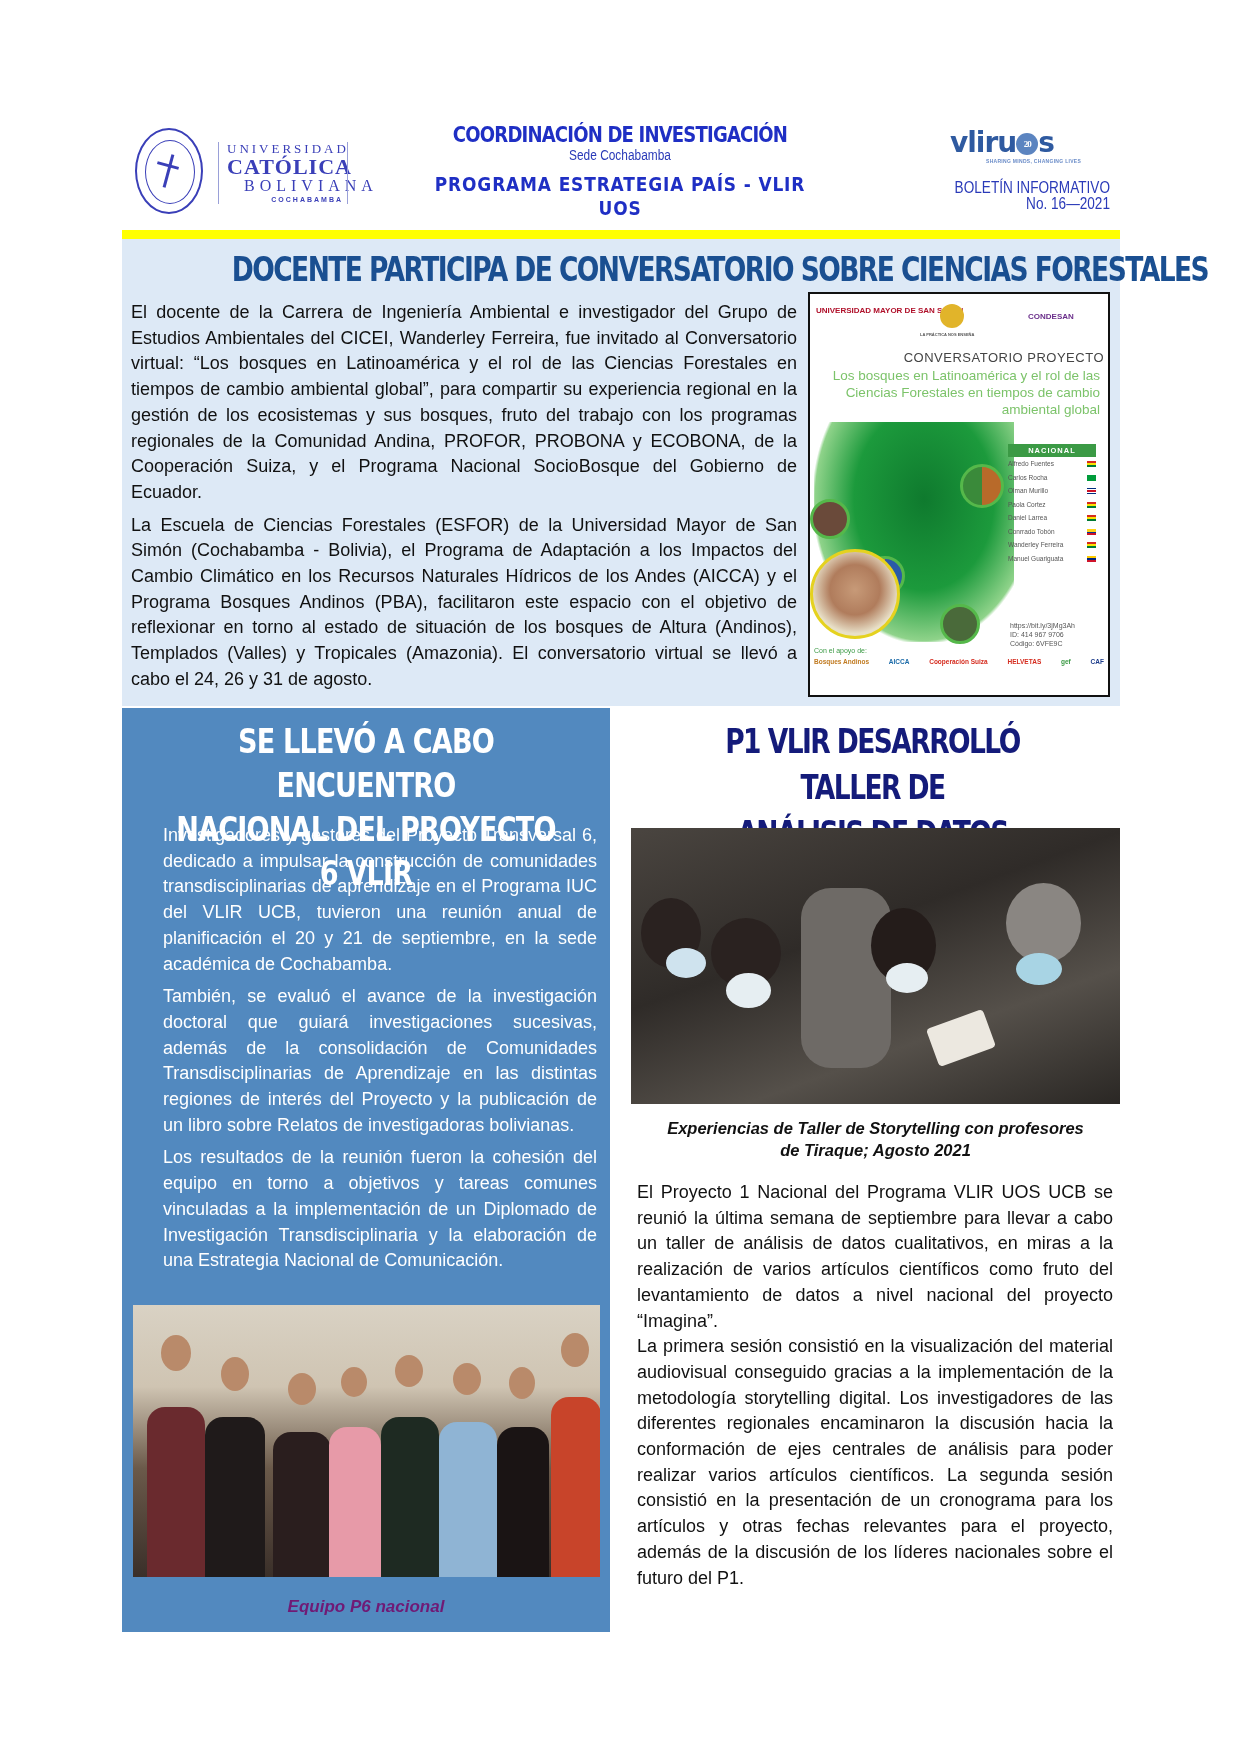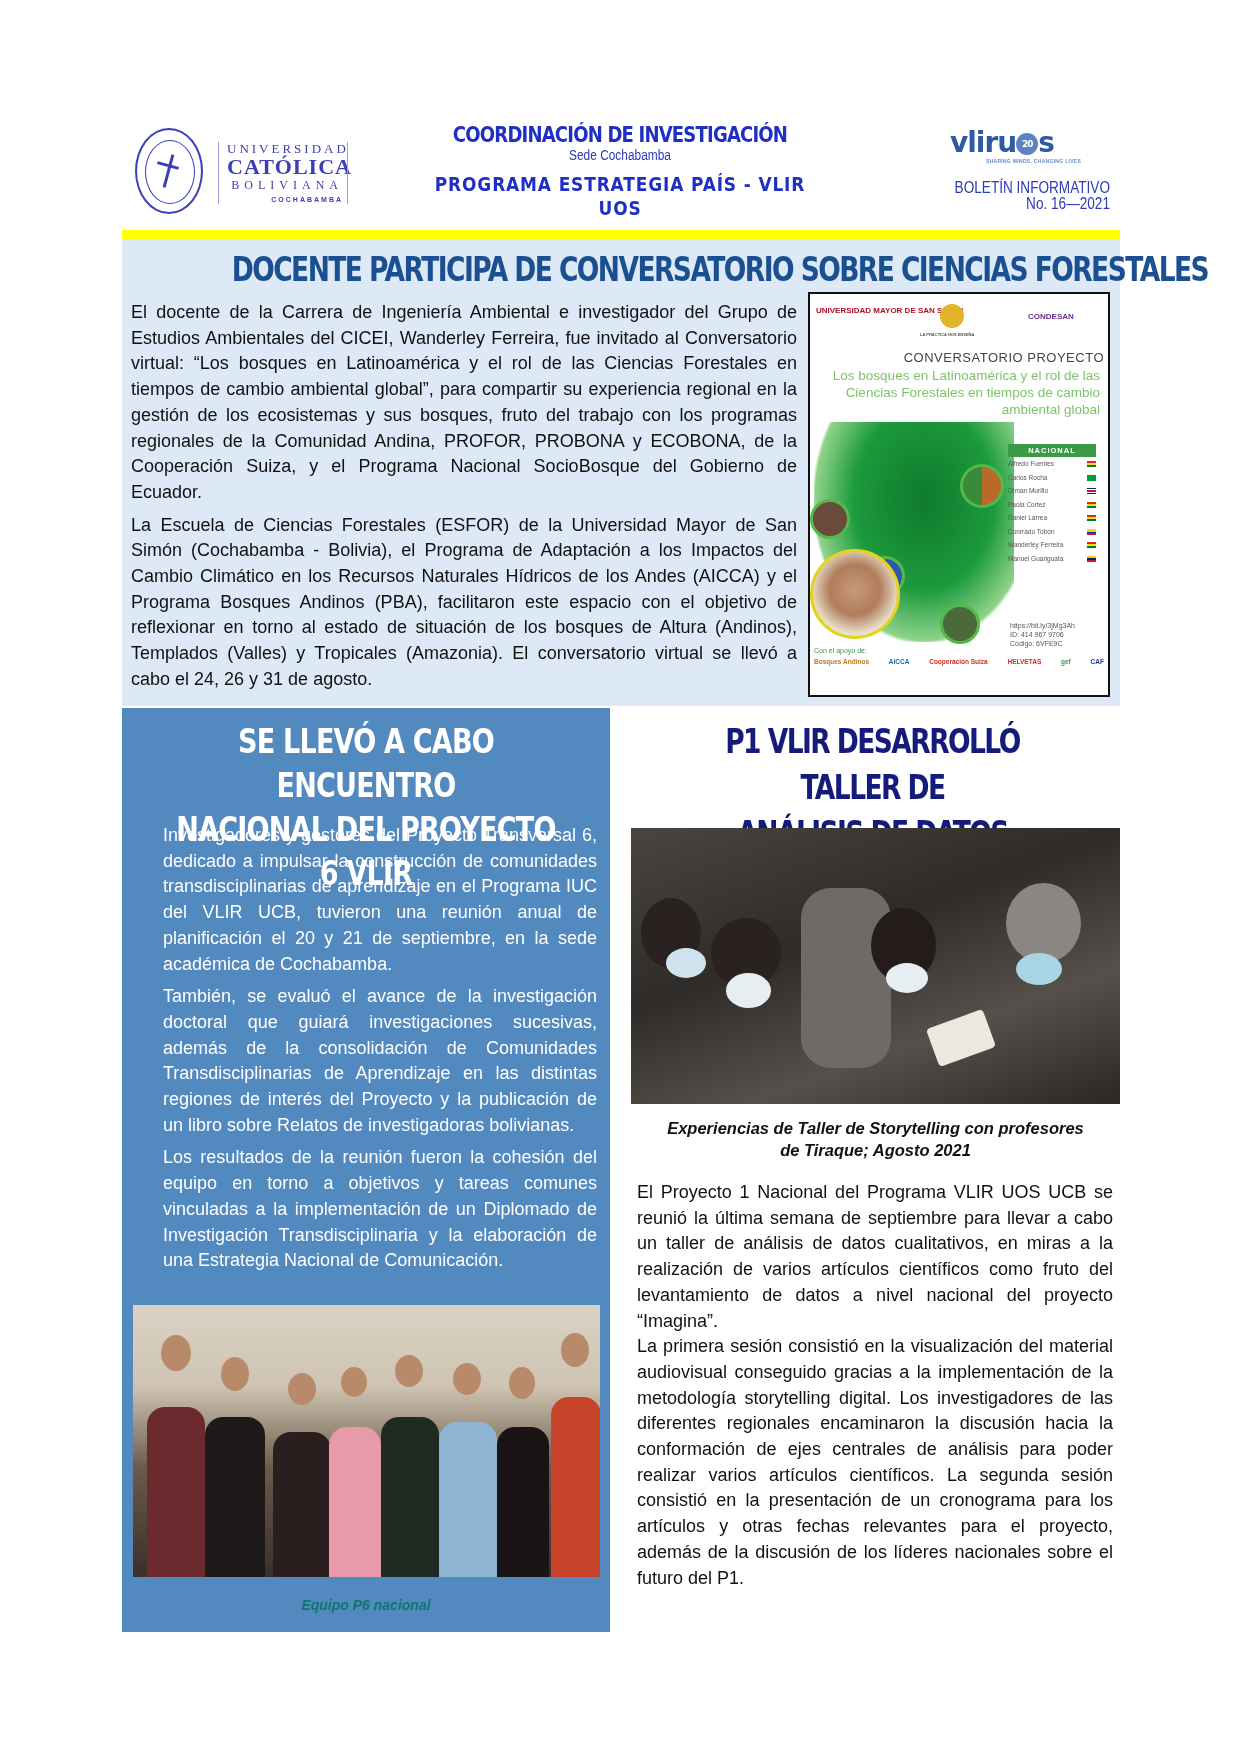--- a/index.html
+++ b/index.html
@@ -10,31 +10,31 @@
   .logo-ucb { left: 135px; top: 128px; width: 220px; height: 88px; }
   .seal { position: absolute; left: 0; top: 0; width: 68px; height: 86px; border: 2px solid #3a3fb8; border-radius: 50%; box-sizing: border-box; }
   .seal-inner { position: absolute; left: 8px; top: 10px; width: 48px; height: 62px; border: 1px solid #3a3fb8; border-radius: 50%; }
   .seal-cross { position: absolute; left: 30px; top: 24px; width: 3px; height: 34px; background: #3a3fb8; transform: rotate(15deg); }
   .seal-cross2 { position: absolute; left: 20px; top: 34px; width: 22px; height: 3px; background: #3a3fb8; transform: rotate(15deg); }
   .seal-sep { position: absolute; left: 83px; top: 14px; width: 1px; height: 62px; background: #9aa0d8; }
   .seal-sep2 { position: absolute; left: 212px; top: 14px; width: 1px; height: 62px; background: #9aa0d8; }
   .ucb-text { position: absolute; left: 92px; top: 14px; width: 116px; text-align: right; color: #3a3fb8; font-family: "Liberation Serif", serif; }
   .ucb-1 { font-size: 13px; letter-spacing: 3px; line-height: 14px; }
   .ucb-2 { font-size: 22px; font-weight: bold; line-height: 22px; letter-spacing: 1px; }
-  .ucb-3 { font-size: 12px; letter-spacing: 5px; line-height: 15px; }
+  .ucb-3 { font-size: 16px; letter-spacing: 5px; line-height: 15px; margin-left: 17px; }
   .ucb-4 { font-family: "Liberation Sans", sans-serif; font-size: 7px; font-weight: bold; letter-spacing: 2px; margin-top: 3px; }
 
   .hdr-center { left: 400px; top: 122px; width: 440px; text-align: center; color: #1f2fc4; }
   .hdr-title { font-family: "DejaVu Sans", sans-serif; font-weight: bold; font-size: 22px; letter-spacing: -1px; transform: scaleX(0.82); line-height: 26px; }
   .hdr-sub { font-size: 14px; line-height: 14px; color: #2a3ab8; transform: scaleX(0.85); }
   .hdr-prog { font-family: "DejaVu Sans", sans-serif; font-weight: bold; font-size: 20px; margin-top: 10px; letter-spacing: 1px; transform: scaleX(0.85); }
 
   .vlir { left: 950px; top: 128px; width: 160px; height: 40px; }
   .vlir-word { font-family: "DejaVu Sans", sans-serif; font-weight: bold; font-size: 28px; color: #4a6fb0; letter-spacing: -1px; line-height: 30px; }
-  .vlir-20 { display: inline-block; width: 22px; height: 22px; border-radius: 50%; background: #5b84c0; color: #fff; font-size: 9px; text-align: center; line-height: 22px; vertical-align: middle; }
+  .vlir-20 { display: inline-block; width: 22px; height: 22px; border-radius: 50%; background: #5b84c0; color: #fff; font-size: 9px; text-align: center; line-height: 22px; vertical-align: middle; font-family: Liberation Serif, serif; }
   .vlir-tag { position: absolute; left: 36px; top: 30px; font-size: 5px; color: #6a8cc8; font-weight: bold; letter-spacing: 0.3px; }
   .boletin { left: 900px; top: 180px; width: 210px; text-align: right; color: #2a3ab8; font-size: 16px; line-height: 16px; transform: scaleX(0.85); transform-origin: right; }
 
   .yellow-bar { left: 122px; top: 230px; width: 998px; height: 9px; background: #ffff00; }
 
   
   .sec1 { left: 122px; top: 239px; width: 998px; height: 467px; background: #dde9f6; }
   .sec1-title { left: 122px; top: 248px; width: 998px; text-align: center; color: #1a4f91; font-family: "DejaVu Sans", sans-serif; font-weight: bold; font-size: 34px; letter-spacing: -2px; transform: scaleX(0.78); line-height: 42px; white-space: nowrap; }
   .body-text { font-size: 18px; line-height: 25.7px; text-align: justify; color: #111; }
   .sec1-text { left: 131px; top: 300px; width: 666px; }
@@ -56,21 +56,21 @@
   .sponsors { position: absolute; left: 4px; top: 364px; width: 290px; display: flex; justify-content: space-between; font-size: 6.5px; font-weight: bold; }
 
   
   .sec2 { left: 122px; top: 708px; width: 488px; height: 924px; background: #5289bf; }
   .sec2-title { left: 122px; top: 720px; width: 488px; text-align: center; color: #ffffff; font-family: "DejaVu Sans", sans-serif; font-weight: bold; font-size: 33px; line-height: 44px; letter-spacing: -1px; transform: scaleX(0.82); }
   .sec2-text { left: 163px; top: 823px; width: 434px; color: #ffffff; }
   .sec2-text p { margin: 0 0 7px 0; }
   .photo-team { left: 133px; top: 1305px; width: 467px; height: 272px; background: linear-gradient(180deg, #d9d2c4 0%, #cfc4b2 30%, #6b5a4a 60%, #3a2f29 100%); overflow: hidden; }
   .person { position: absolute; bottom: 0; border-radius: 18px 18px 0 0; }
   .head { position: absolute; border-radius: 50%; background: #b98a6a; }
-  .caption-team { left: 122px; top: 1597px; width: 488px; text-align: center; color: #0f766e; font-style: italic; font-weight: bold; font-size: 14px; }
+  .caption-team { left: 122px; top: 1597px; width: 488px; text-align: center; color: #701a75; font-style: italic; font-weight: bold; font-size: 17px; }
 
   
   .sec3-title { left: 625px; top: 718px; width: 495px; text-align: center; color: #141b7a; font-family: "DejaVu Sans", sans-serif; font-weight: bold; font-size: 34px; line-height: 46px; letter-spacing: -2px; transform: scaleX(0.78); }
   .photo-workshop { left: 631px; top: 828px; width: 489px; height: 276px; background: linear-gradient(160deg, #4a4540 0%, #2f2b28 40%, #55504a 70%, #2a2724 100%); overflow: hidden; }
   .caption-workshop { left: 631px; top: 1117px; width: 489px; text-align: center; font-style: italic; font-weight: bold; font-size: 16.5px; line-height: 22px; color: #111; }
   .sec3-text { left: 637px; top: 1180px; width: 476px; }
 </style>
 </head>
 <body>
 

